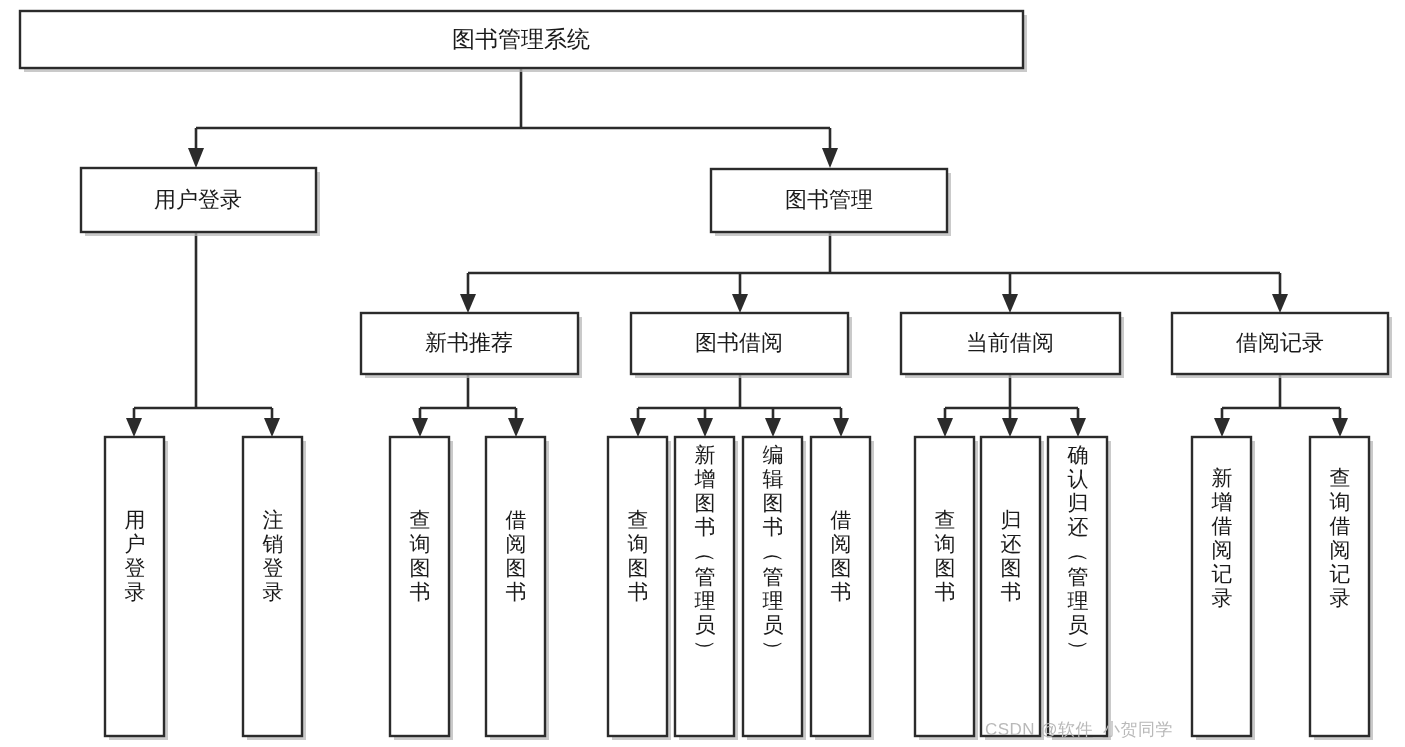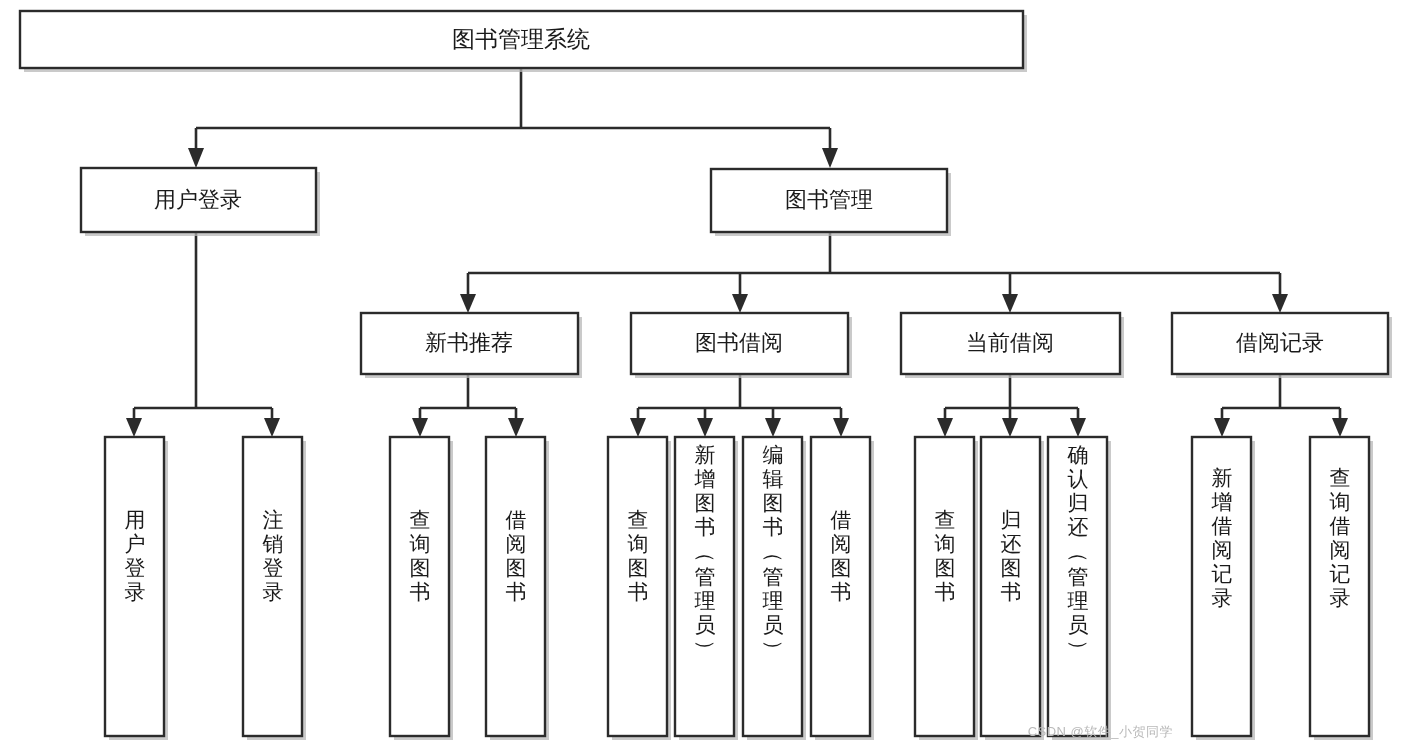--- a/index.html
+++ b/index.html
@@ -82,21 +82,21 @@
     display: block;
     height: 26px;
     line-height: 26px;
     transform: rotate(90deg);
   }
   .watermark {
     position: absolute;
     right: 8px;
     bottom: 6px;
     font-family: "Liberation Sans", "DejaVu Sans", sans-serif;
-    font-size: 13px;
+    font-size: 17px;
     color: #b9b9b9;
     letter-spacing: 0.5px;
     white-space: nowrap;
     user-select: none;
   }
 </style>
 </head>
 <body>
 
 <div id="diagram-root">

